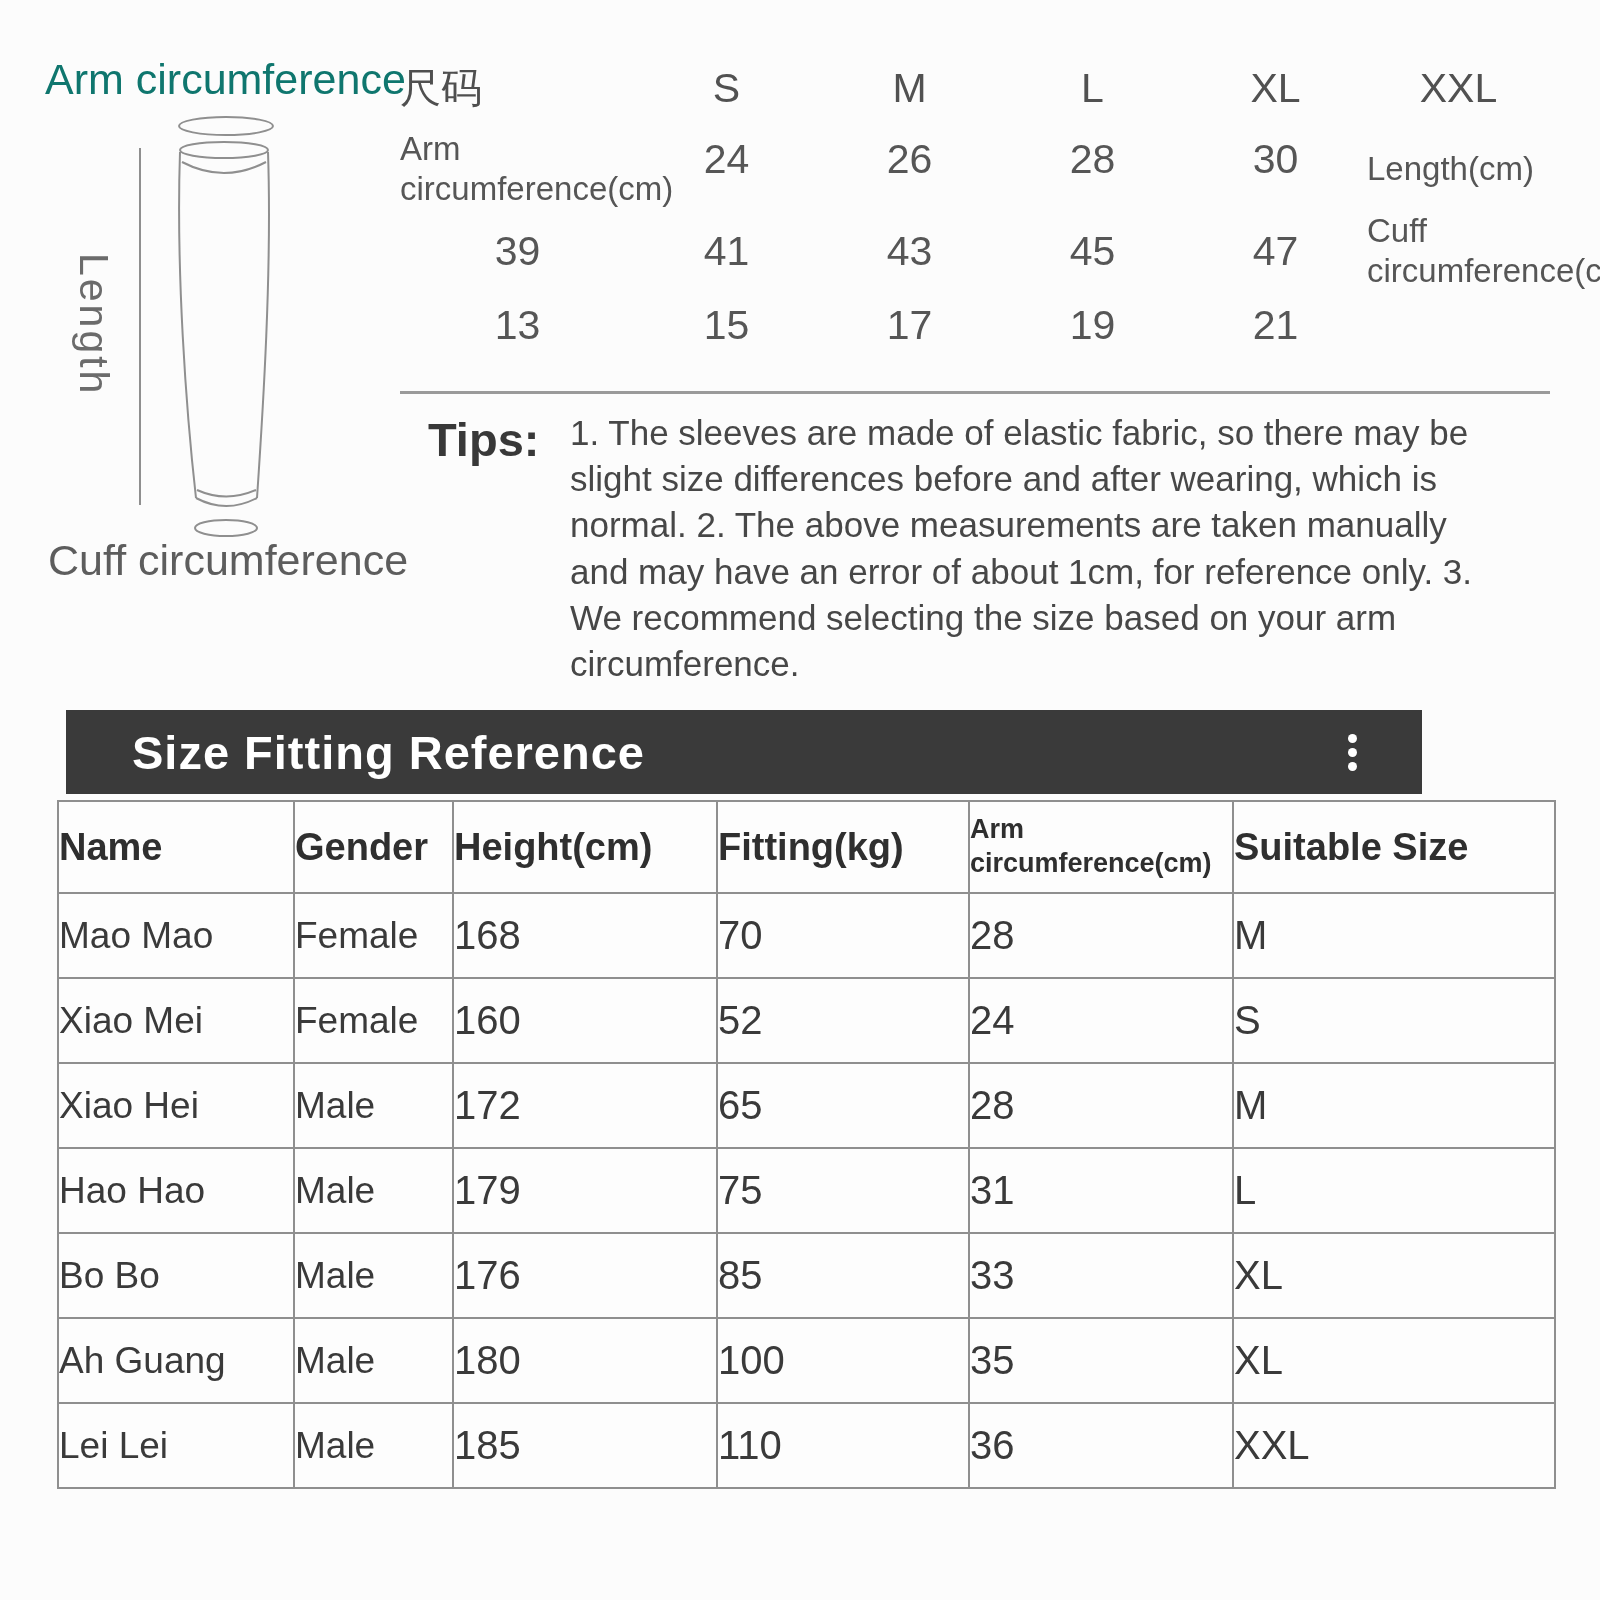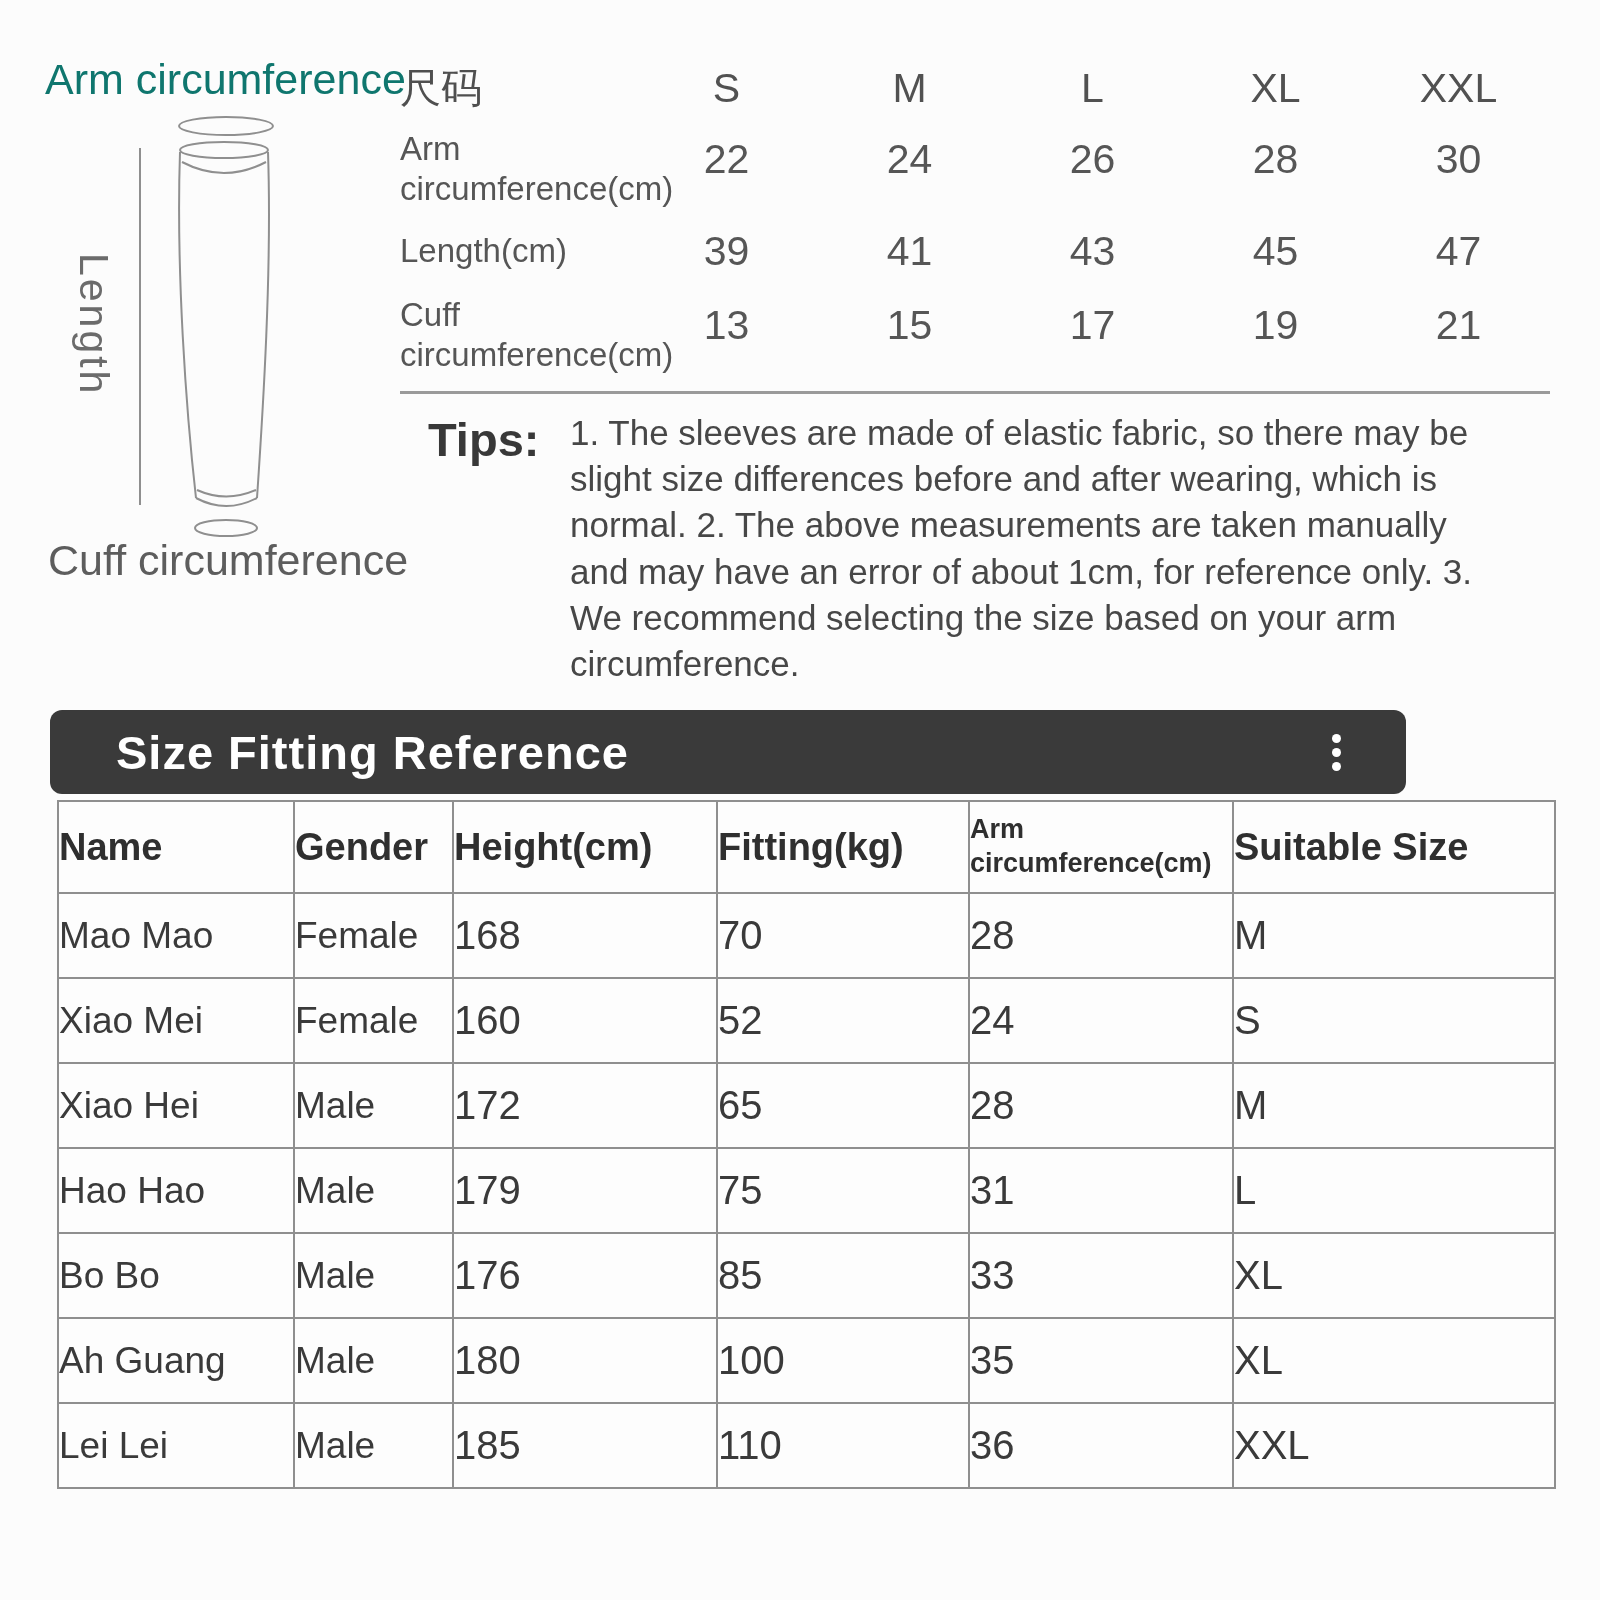--- a/index.html
+++ b/index.html
@@ -34,22 +34,22 @@
     position:absolute; left:400px; top:391px; width:1150px; height:3px; background:#9a9a9a;
   }
 
   
   .tips{ position:absolute; left:408px; top:410px; width:1100px; display:flex; }
   .tips-label{ font-size:47px; font-weight:bold; color:#383838; width:142px; flex:0 0 142px; padding-top:2px;margin-left:20px; }
   .tips-text{ font-size:35px; line-height:1.32; color:#474747; width:935px; }
 
   
   .bar{
-    position:absolute; left:50px; top:710px; width:1356px; height:84px;
-    background:#3a3a3a; display:flex; align-items:center;border-radius:12px;
+    position:absolute; left:66px; top:710px; width:1356px; height:84px;
+    background:#3a3a3a; display:flex; align-items:center;
   }
   .bar-title{ color:#ffffff; font-size:47px; font-weight:bold; padding-left:66px; letter-spacing:1px; }
   .kebab{
     position:absolute; right:55px; top:0; height:84px; width:30px;
     display:flex; flex-direction:column; align-items:center; justify-content:center; gap:5px;
     cursor:pointer;
   }
   .kebab i{ width:9px; height:9px; border-radius:50%; background:#ffffff; }
 
   
@@ -89,21 +89,20 @@
 
   <div class="stable">
     <div class="st-corner">尺码</div>
     <div class="st-col">S</div>
     <div class="st-col">M</div>
     <div class="st-col">L</div>
     <div class="st-col">XL</div>
     <div class="st-col">XXL</div>
 
     <div class="st-label">Arm circumference(cm)</div>
-    <div class="st-val v-up">22</div>
     <div class="st-val v-up">24</div>
     <div class="st-val v-up">26</div>
     <div class="st-val v-up">28</div>
     <div class="st-val v-up">30</div>
 
     <div class="st-label">Length(cm)</div>
     <div class="st-val">39</div>
     <div class="st-val">41</div>
     <div class="st-val">43</div>
     <div class="st-val">45</div>

